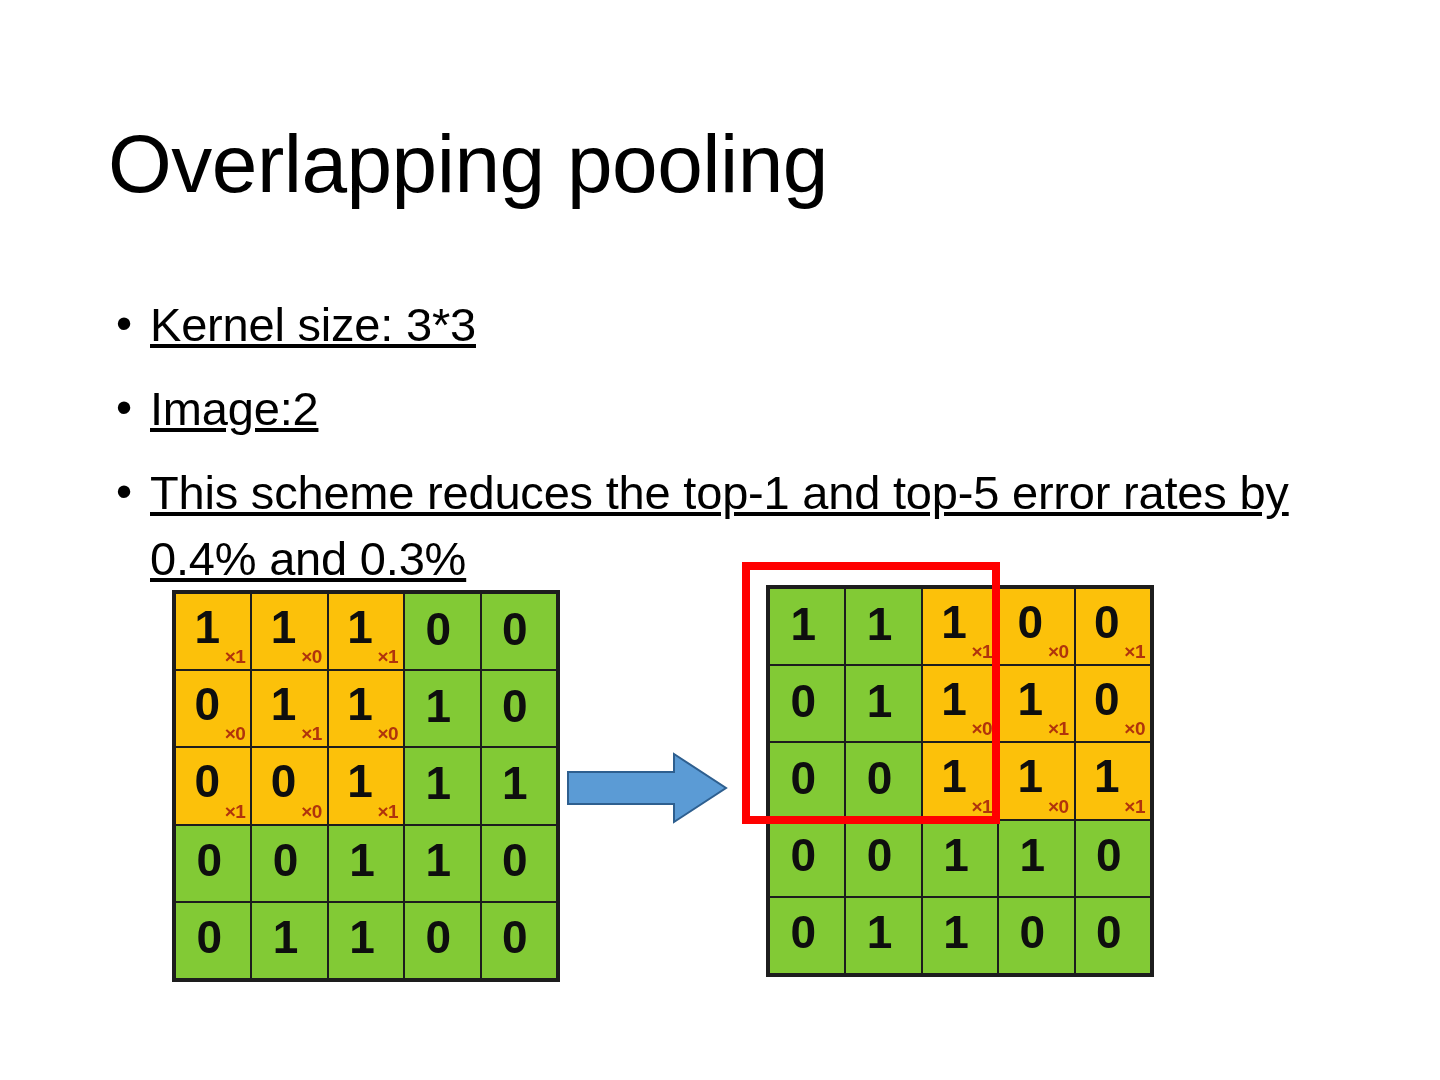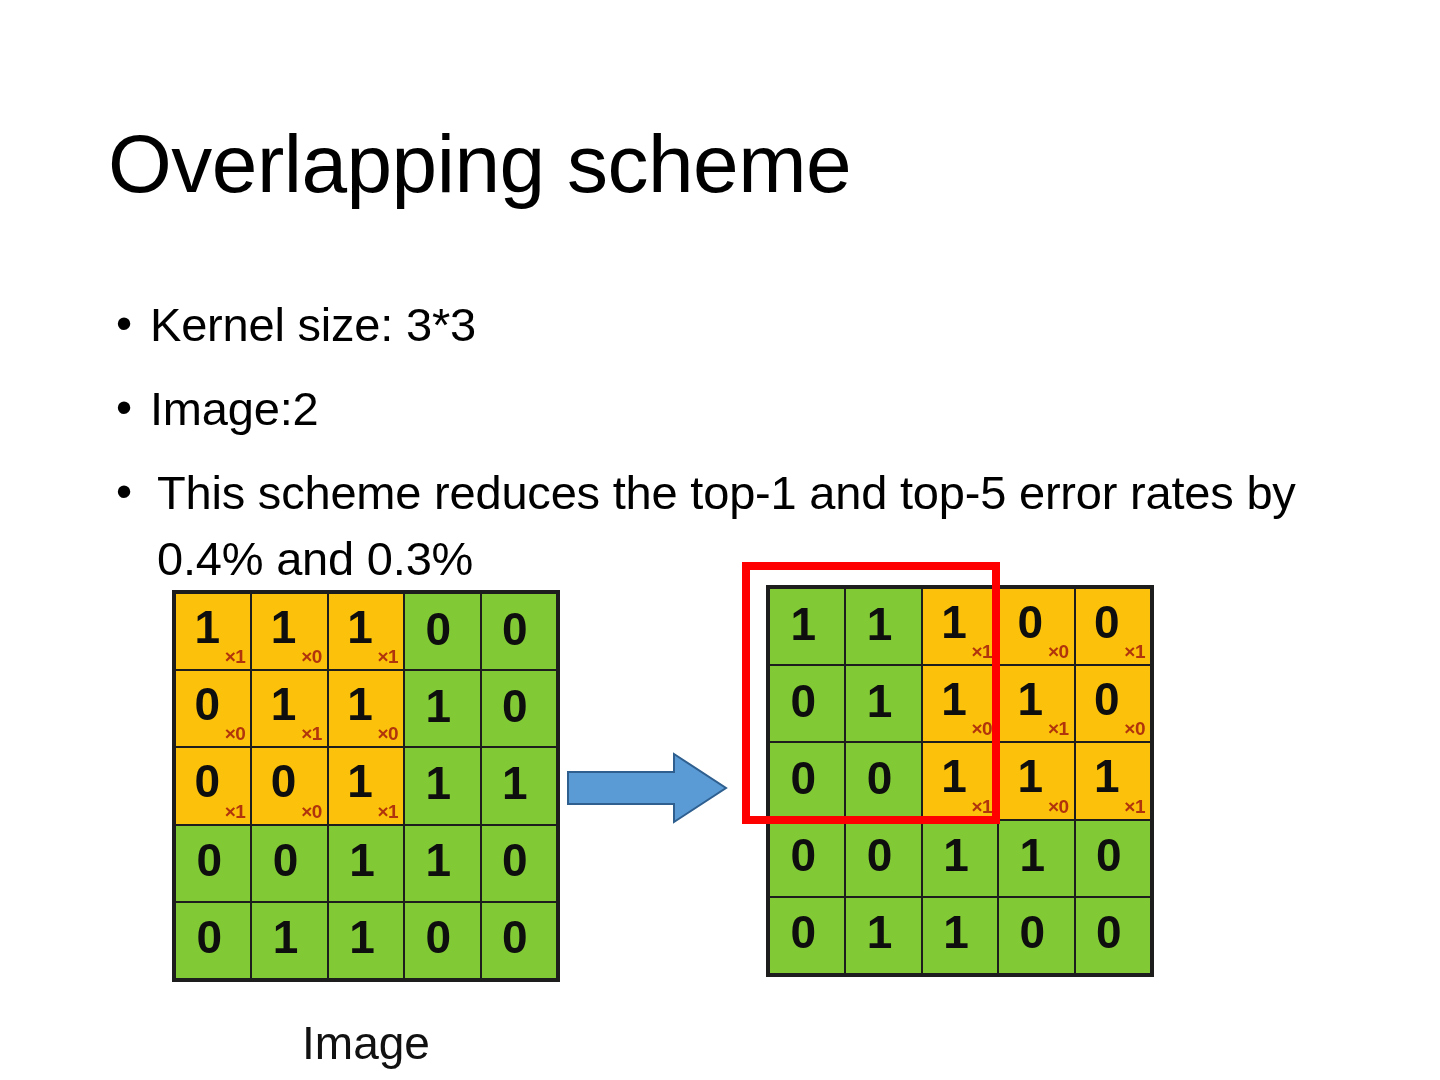--- a/index.html
+++ b/index.html
@@ -47,24 +47,24 @@
     line-height: 62px;
     text-align: left;
     padding-left: 6px;
     box-sizing: border-box;
   }
   .bullet-text {
     flex: 1 1 auto;
     font-size: 47px;
     line-height: 66px;
     letter-spacing: -0.2px;
+    text-decoration: underline;
   }
   #bullet-row-3 .bullet-text {
     max-width: 1165px;
-    margin-left: 7px;
   }
 
   
   #diagram {
     position: absolute;
     left: 0;
     top: 0;
     width: 1440px;
     height: 1080px;
     pointer-events: none;
@@ -157,21 +157,21 @@
     text-align: center;
     font-size: 46px;
     line-height: 54px;
     font-weight: 400;
     color: #111111;
   }
 </style>
 </head>
 <body>
 
-<div id="slide-title">Overlapping scheme</div>
+<div id="slide-title">Overlapping pooling</div>
 
 <div id="bullet-list">
 
   <div class="bullet-row" id="bullet-row-1">
     <span class="bullet-dot">•</span>
     <span class="bullet-text">Kernel size: 3*3</span>
   </div>
 
   <div class="bullet-row" id="bullet-row-2">
     <span class="bullet-dot">•</span>
@@ -360,15 +360,14 @@
       <div class="cell">
         <span class="cell-value">0</span>
       </div>
       <div class="cell">
         <span class="cell-value">0</span>
       </div>
     </div>
 
   <div id="kernel-overlap-rect"></div>
 
-  <div id="image-caption">Image</div>
 
 </div>
 
 </body></html>

